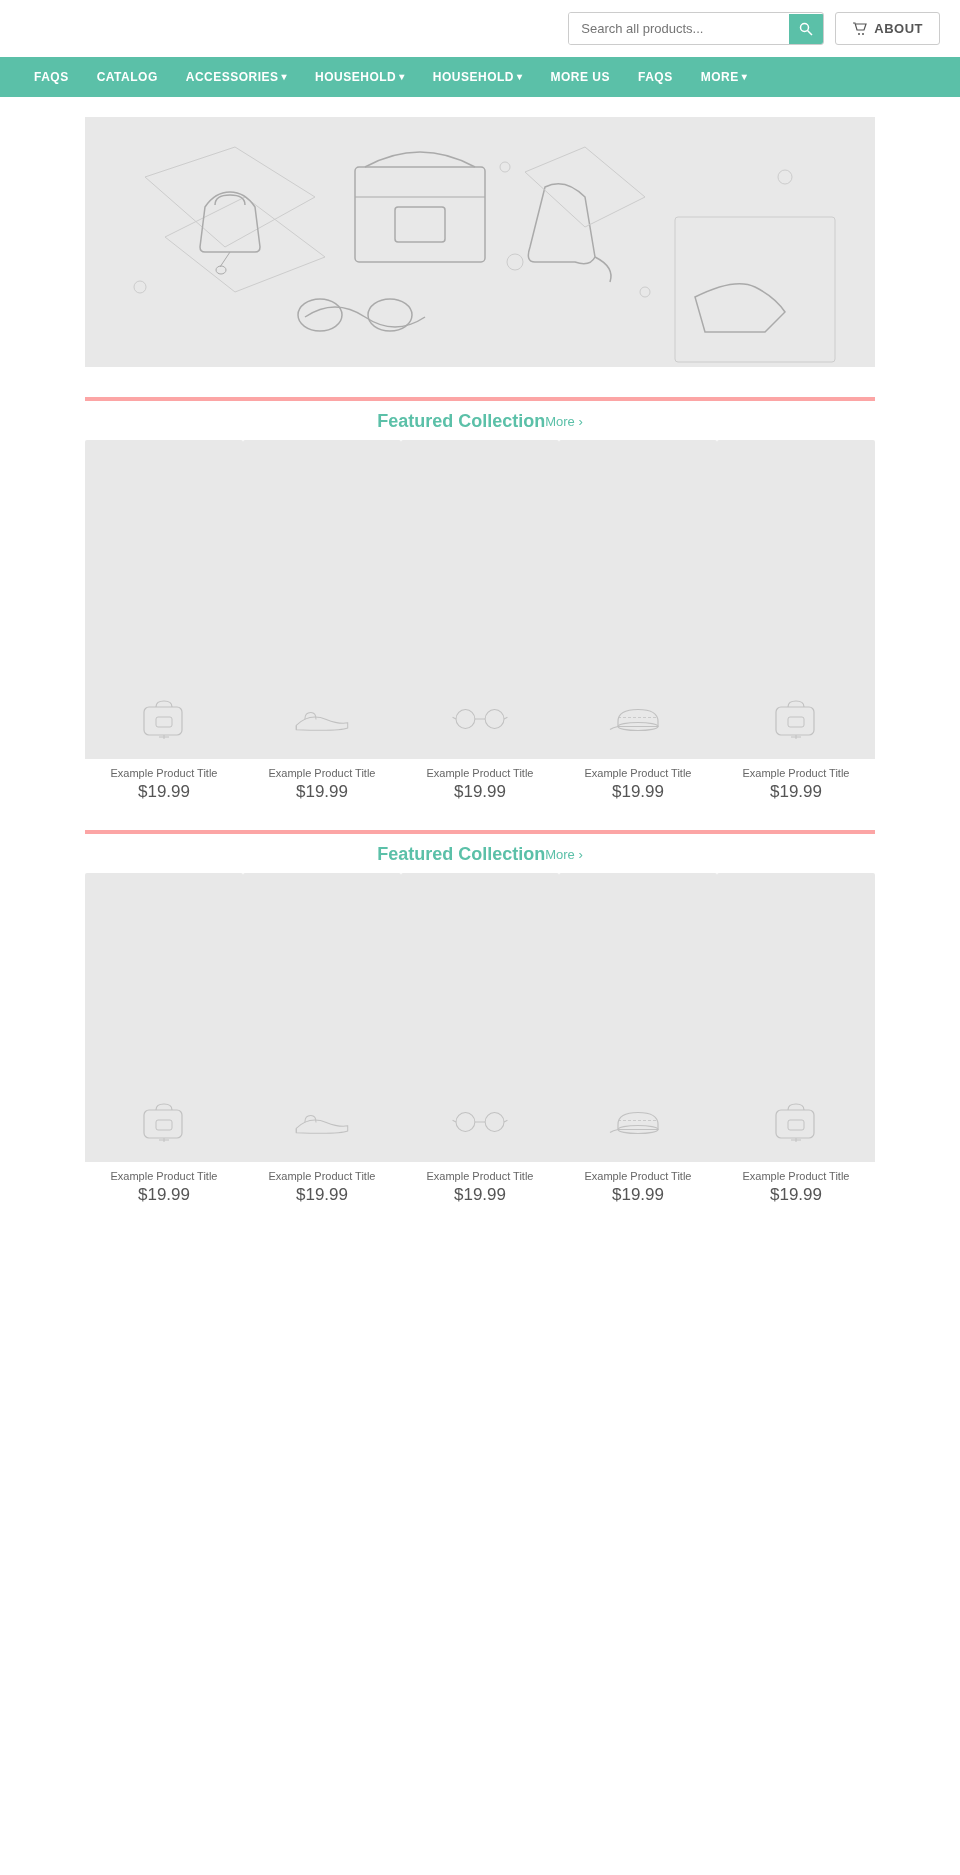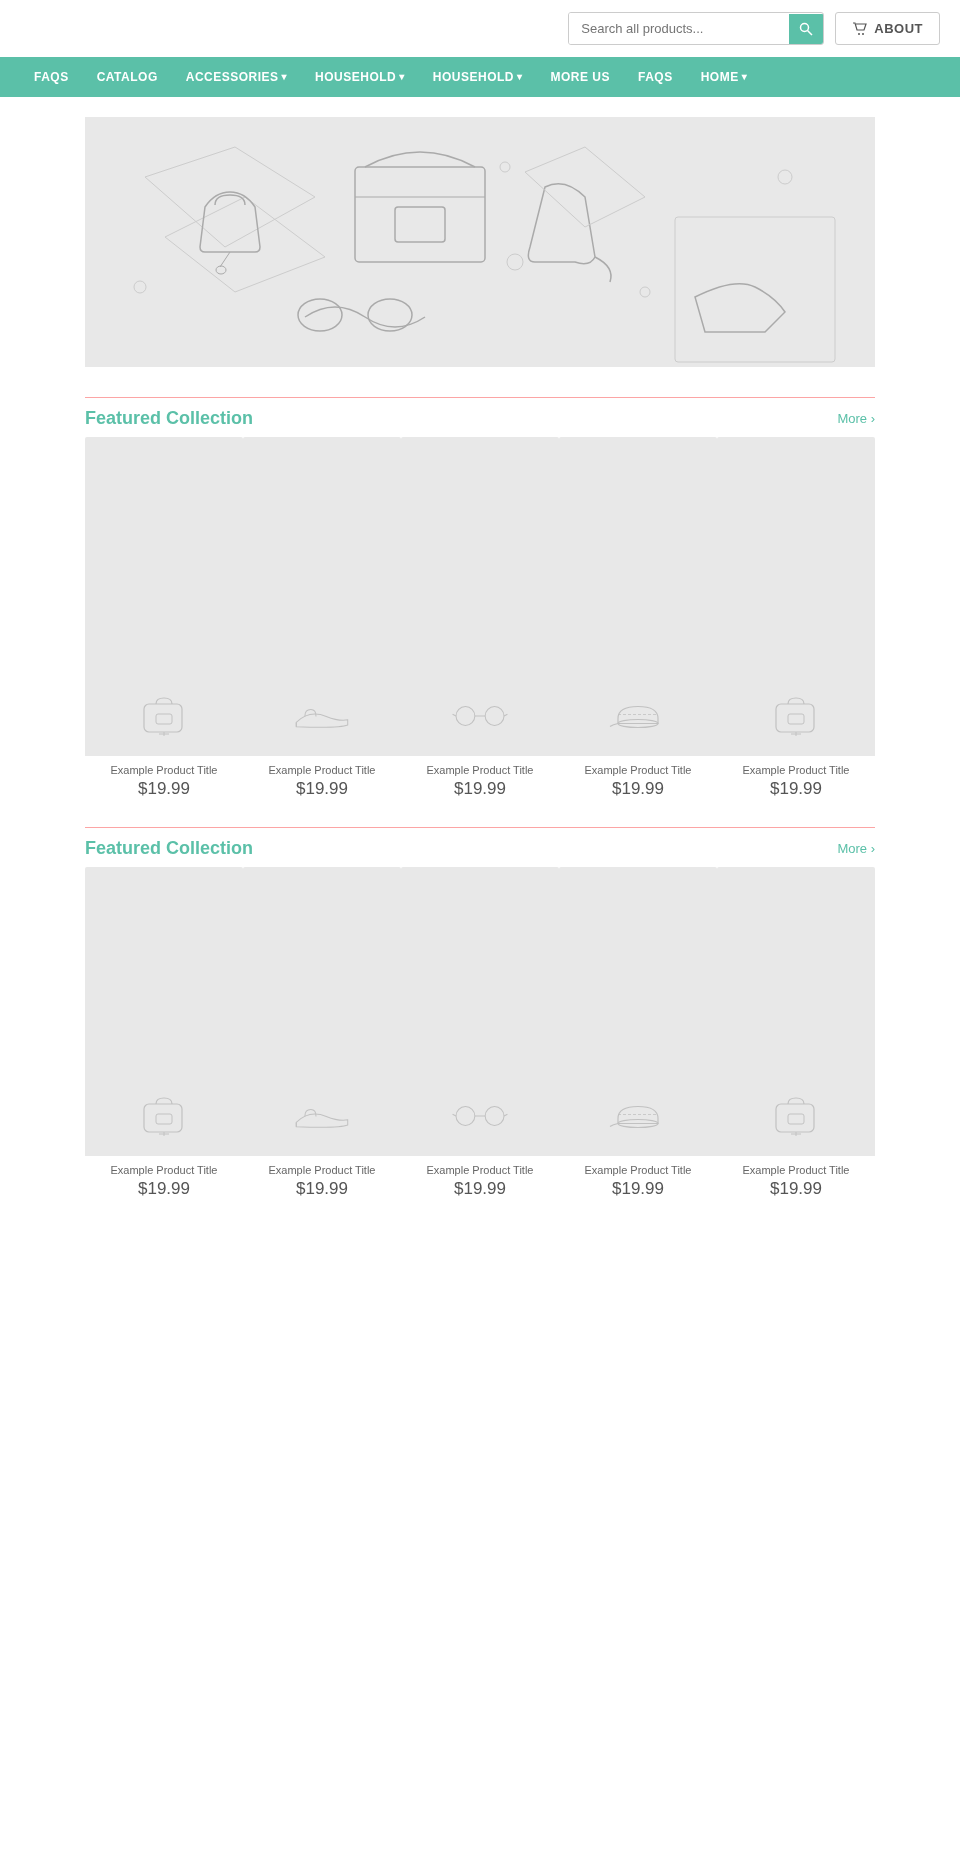--- a/index.html
+++ b/index.html
@@ -100,24 +100,24 @@
     .main-content {
       width: 92%;
       max-width: 790px;
       margin: 0 auto;
       padding: 10px 0;
     }
 
     
     .section-header {
       display: flex;
-      justify-content: space-between;
+      justify-content: center;
       align-items: center;
       padding: 10px 0 8px 0;
-      border-top: 1px solid #fca5a5;
+      border-top: 4px solid #fca5a5;
     }
     .section-title {
       color: #5bc0a8;
       font-size: 18px;
       font-weight: bold;
     }
     .section-more {
       color: #5bc0a8;
       font-size: 13px;
       cursor: pointer;
@@ -213,21 +213,21 @@
     <span>HOUSEHOLD</span>
     <span class="nav-chevron">▾</span>
   </a>
   <a class="nav-item">
     <span>MORE US</span>
   </a>
   <a class="nav-item">
     <span>FAQS</span>
   </a>
   <a class="nav-item">
-    <span>HOME</span>
+    <span>MORE</span>
     <span class="nav-chevron">▾</span>
   </a>
 </nav>
 
 <div style="display:flex; justify-content:center; margin: 10px 0;">
   <div class="hero-banner">
     <svg class="hero-svg" viewBox="0 0 790 250" xmlns="http://www.w3.org/2000/svg">
       <rect width="790" height="250" fill="#e8e8e8"></rect>
 
       <polygon points="60,60 150,30 230,80 140,130" fill="none" stroke="#ccc" stroke-width="1"></polygon>

